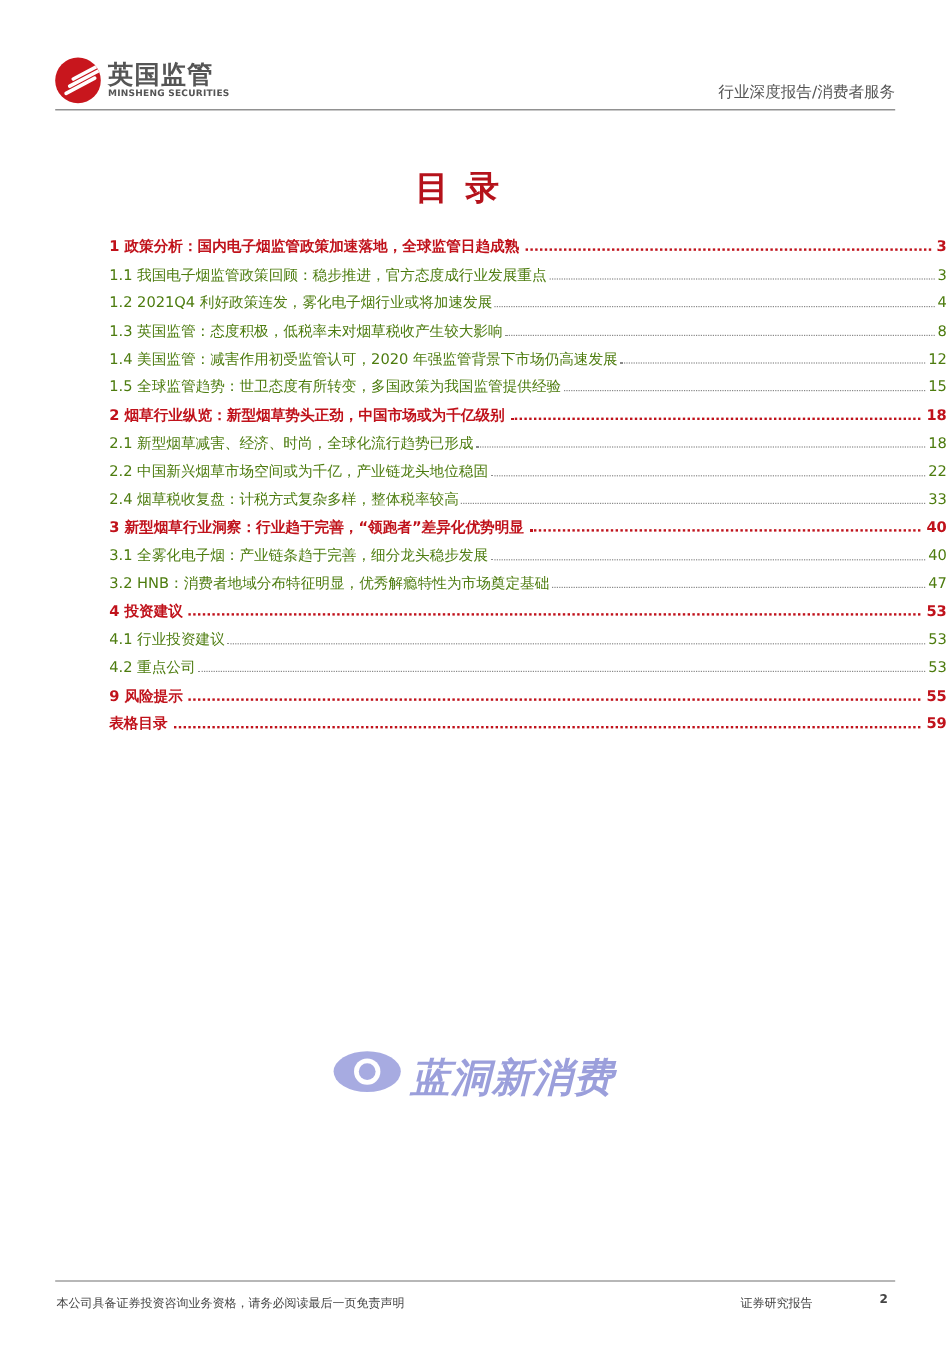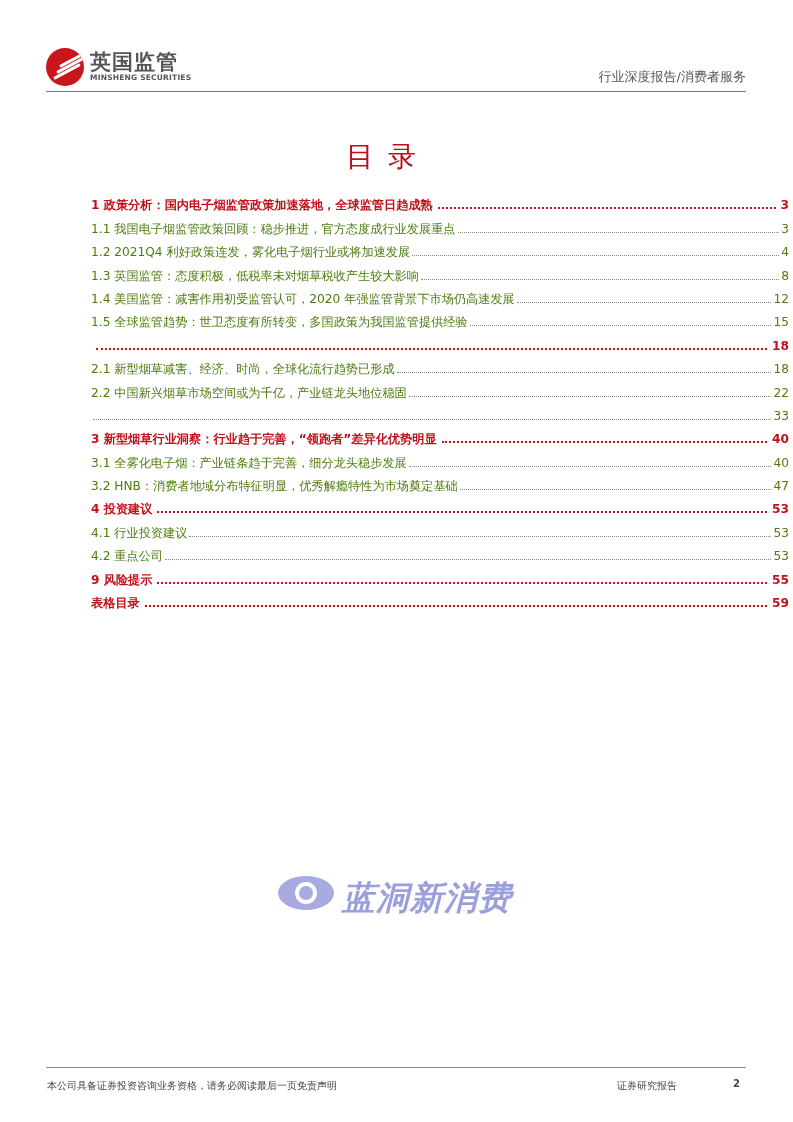--- a/index.html
+++ b/index.html
@@ -9,21 +9,21 @@
   .logo { position: absolute; left: 0; top: 4px; display: flex; align-items: center; }
   .logo-mark { width: 38px; height: 38px; border-radius: 50%; background: #c8161d; position: relative; overflow: hidden; }
   .logo-mark .stripe { position: absolute; height: 3px; background: #fff; border-radius: 2px; transform: rotate(-28deg); }
   .logo-text { margin-left: 6px; display: flex; flex-direction: column; }
   .logo-cn { font-size: 21px; font-weight: bold; color: #555; letter-spacing: 1px; line-height: 22px; }
   .logo-en { font-size: 7.5px; font-weight: bold; color: #555; letter-spacing: 0.2px; line-height: 10px; }
   .header-right { position: absolute; right: 0; top: 24px; font-size: 13px; color: #555; }
   .header-line { position: absolute; left: 46px; top: 91px; width: 700px; height: 1px; background: #777; }
 
   .title { position: absolute; left: 0; width: 776px; top: 138px; text-align: center;
-           font-size: 28px; font-weight: normal; color: #b5121b; letter-spacing: 14px; }
+           font-size: 28px; font-weight: bold; color: #b5121b; letter-spacing: 14px; }
 
   .toc { position: absolute; left: 51px; top: 190px; width: 698px; margin-left: 40px; }
   .toc-row { display: flex; align-items: flex-end; height: 23.4px; font-size: 12.2px; line-height: 16px; color: #4d7c0f; }
   .toc-row .label { white-space: nowrap; }
   .toc-row .leader { flex: 1; border-bottom: 1.4px dotted #888; margin: 0 2px 4px 2px; }
   .toc-row .page { white-space: nowrap; }
   .toc-row.major { color: #c0121b; font-weight: bold; }
   .toc-row.major .leader { border-bottom: 2px dotted #c0121b; margin-left: 5px; margin-right: 5px; }
 
   .watermark { position: absolute; left: 278px; top: 876px; display: flex; opacity: 0.75; }
@@ -83,34 +83,36 @@
       <span class="label">1.4  美国监管：减害作用初受监管认可，2020 年强监管背景下市场仍高速发展</span>
       <span class="leader"></span>
       <span class="page">12</span>
     </div>
   <div class="toc-row">
       <span class="label">1.5  全球监管趋势：世卫态度有所转变，多国政策为我国监管提供经验</span>
       <span class="leader"></span>
       <span class="page">15</span>
     </div>
   <div class="toc-row major">
+      <span class="label">2  烟草行业纵览：新型烟草势头正劲，中国市场或为千亿级别</span>
       <span class="leader"></span>
       <span class="page">18</span>
     </div>
   <div class="toc-row">
       <span class="label">2.1  新型烟草减害、经济、时尚，全球化流行趋势已形成</span>
       <span class="leader"></span>
       <span class="page">18</span>
     </div>
   <div class="toc-row">
       <span class="label">2.2  中国新兴烟草市场空间或为千亿，产业链龙头地位稳固</span>
       <span class="leader"></span>
       <span class="page">22</span>
     </div>
   <div class="toc-row">
+      <span class="label">2.4  烟草税收复盘：计税方式复杂多样，整体税率较高</span>
       <span class="leader"></span>
       <span class="page">33</span>
     </div>
   <div class="toc-row major">
       <span class="label">3  新型烟草行业洞察：行业趋于完善，“领跑者”差异化优势明显</span>
       <span class="leader"></span>
       <span class="page">40</span>
     </div>
   <div class="toc-row">
       <span class="label">3.1  全雾化电子烟：产业链条趋于完善，细分龙头稳步发展</span>

